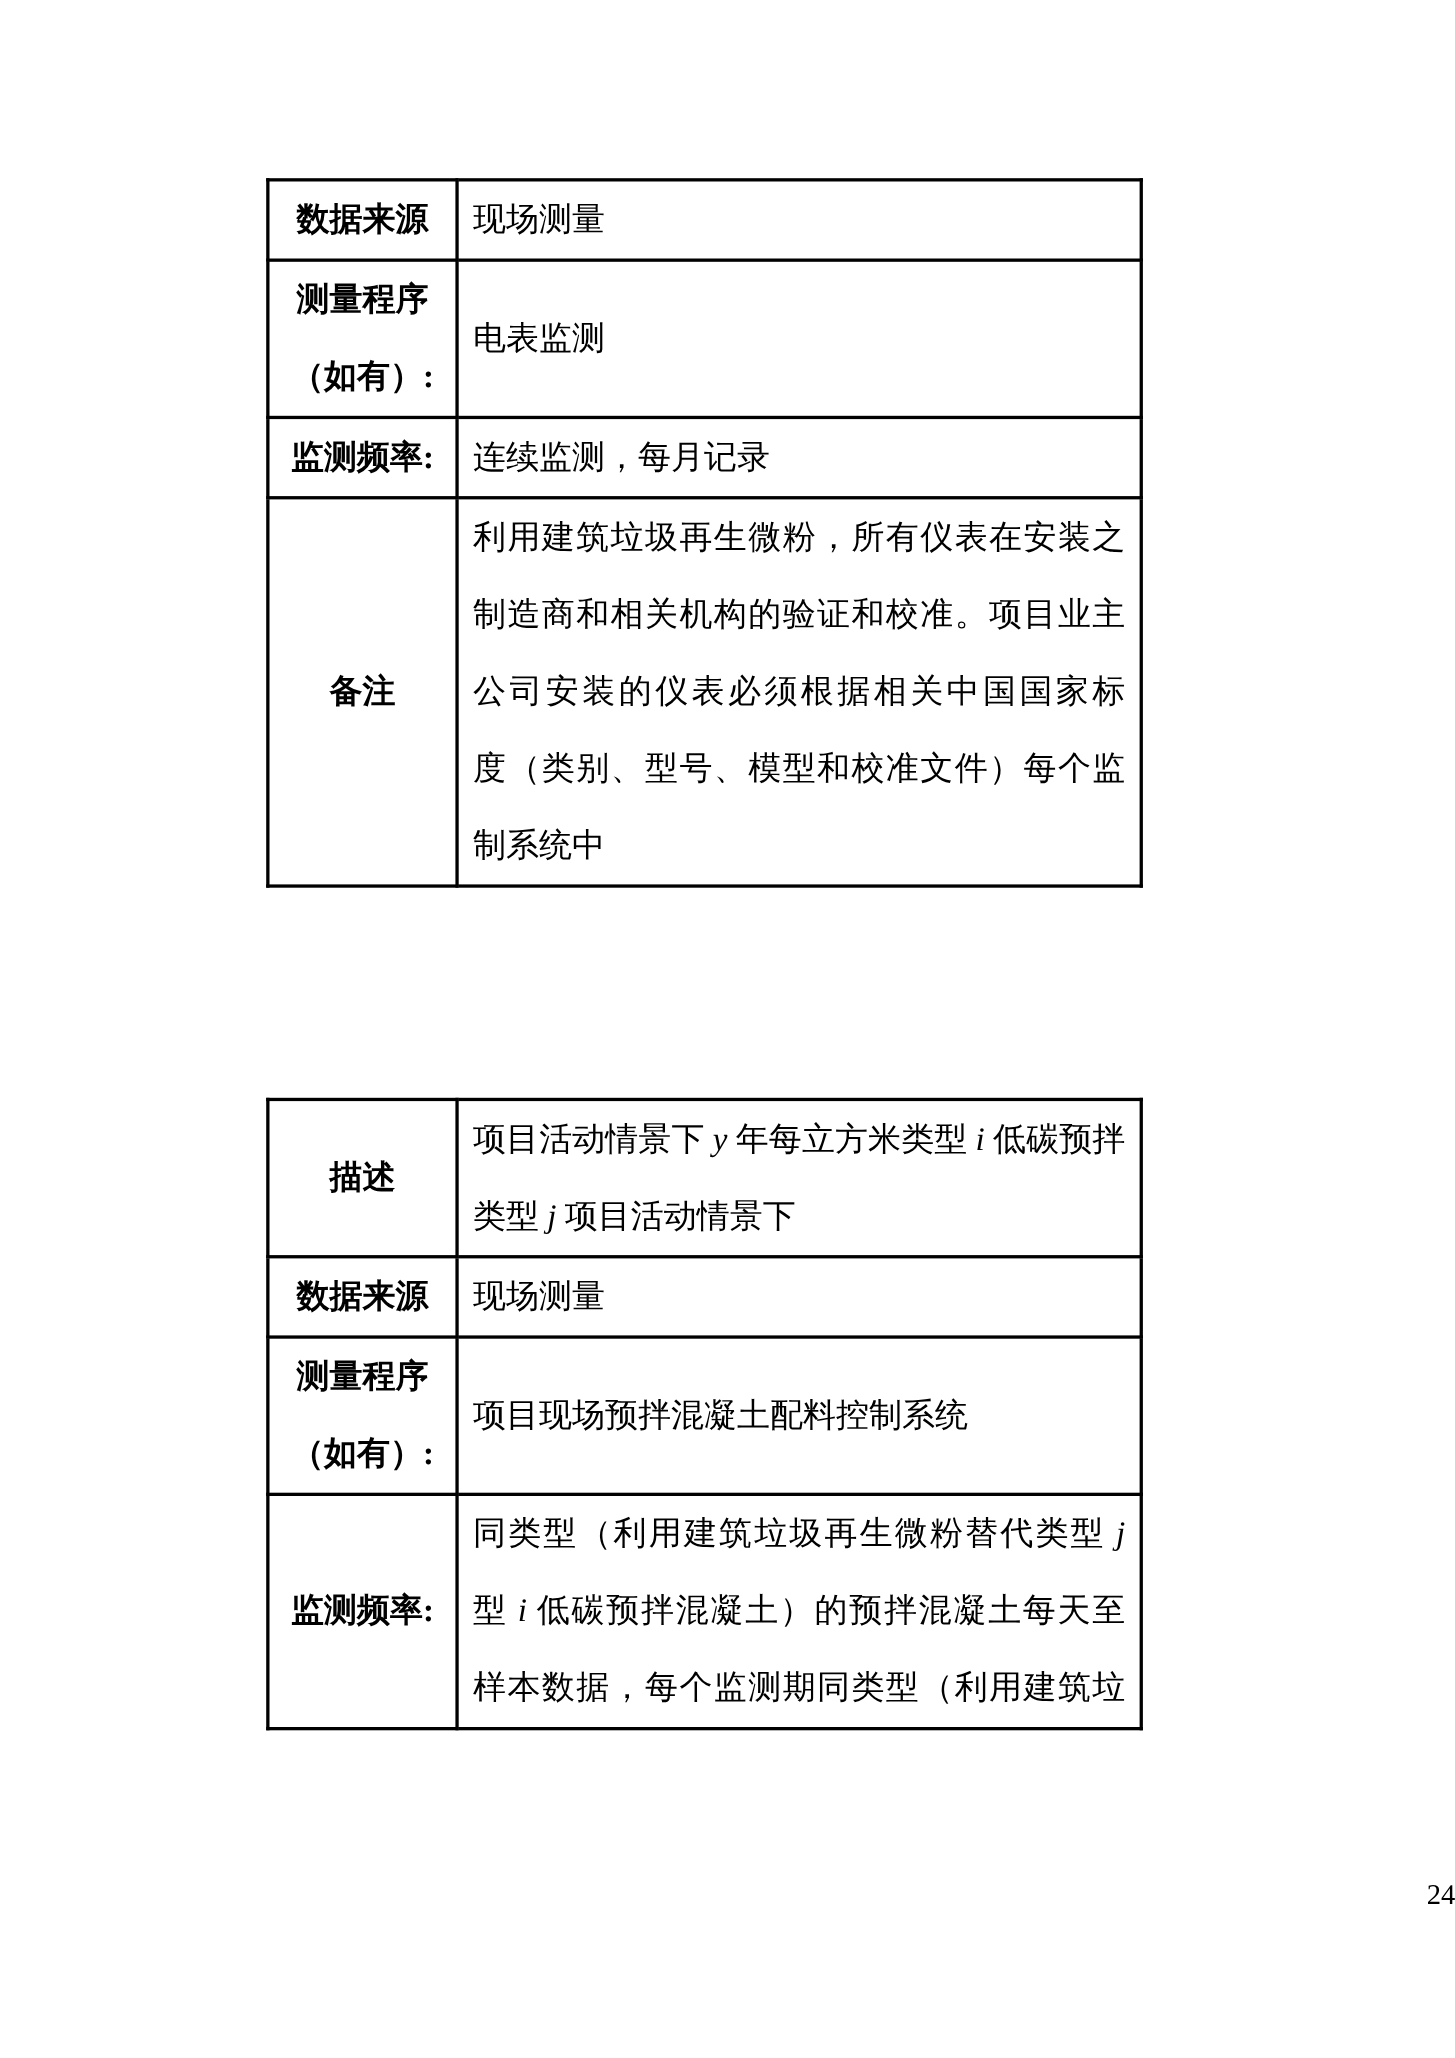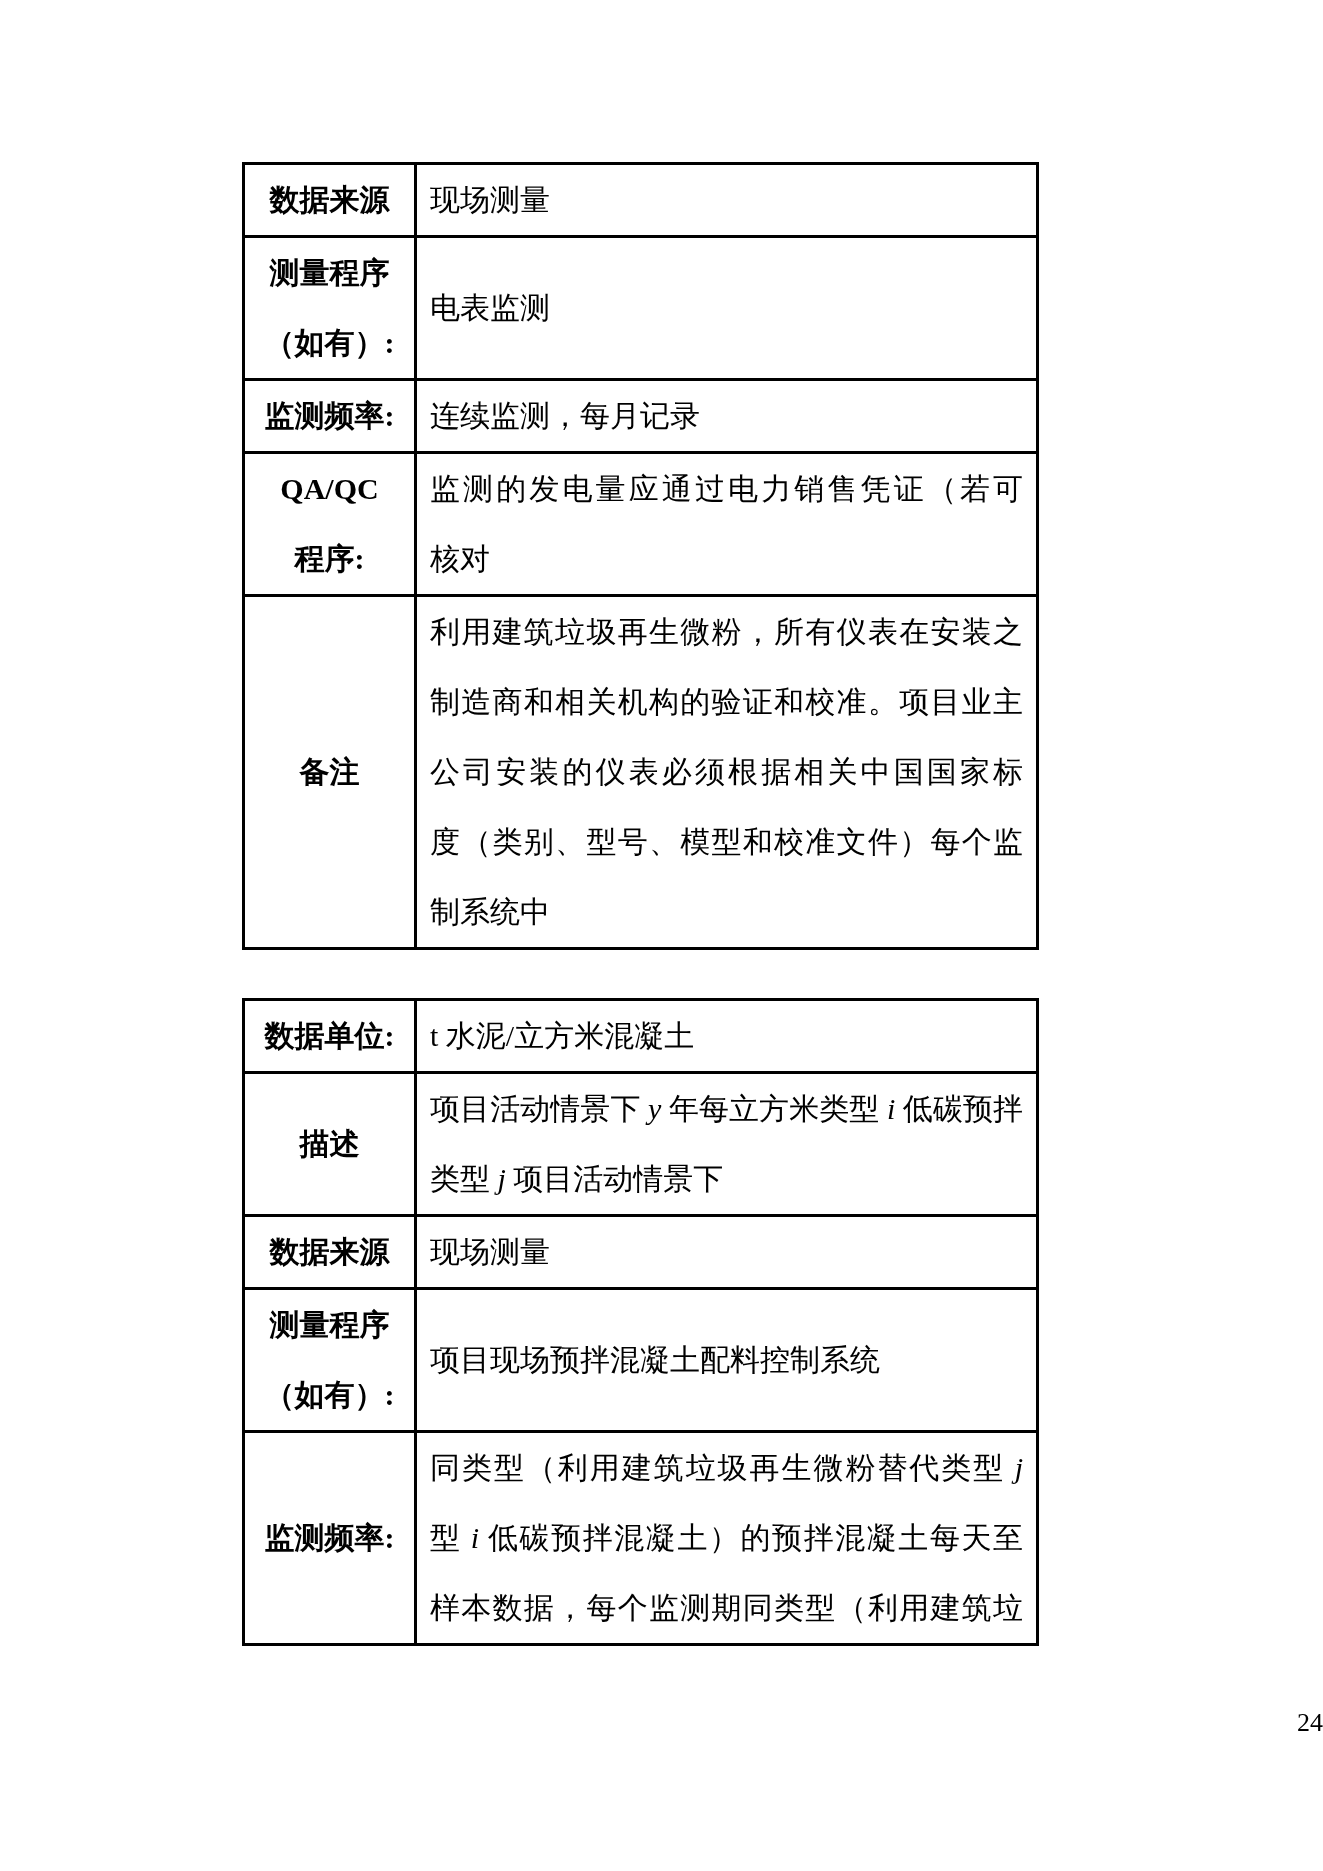--- a/index.html
+++ b/index.html
@@ -118,55 +118,37 @@
       </td>
     </tr>
     <tr class="r71">
       <td class="lbl lbl-single">
         <div class="lline">监测频率:</div>
       </td>
       <td class="val">
         <div class="line c">连续监测，每月记录</div>
       </td>
     </tr>
-    <tr class="r141">
-      <td class="lbl">
-        <div class="lline">QA/QC</div>
-        <div class="lline">程序:</div>
-      </td>
-      <td class="val">
-        <div class="line j">监测的发电量应通过电力销售凭证（若可得）进行交叉</div>
-        <div class="line c">核对</div>
-      </td>
-    </tr>
     <tr class="r346">
       <td class="lbl lbl-single">
         <div class="lline">备注</div>
       </td>
       <td class="val">
         <div class="line j">利用建筑垃圾再生微粉，所有仪表在安装之前，必须经过</div>
         <div class="line j">制造商和相关机构的验证和校准。项目业主或仪表安装</div>
         <div class="line j">公司安装的仪表必须根据相关中国国家标准，仪表的刻</div>
         <div class="line j">度（类别、型号、模型和校准文件）每个监测期同类型</div>
         <div class="line c">制系统中</div>
       </td>
     </tr>
   </tbody>
     </table>
 
   <table class="tbl tbl2">
     <tbody>
-    <tr class="r69">
-      <td class="lbl lbl-single">
-        <div class="lline">数据单位:</div>
-      </td>
-      <td class="val">
-        <div class="line c">t 水泥/立方米混凝土</div>
-      </td>
-    </tr>
     <tr class="r140">
       <td class="lbl lbl-single">
         <div class="lline">描述</div>
       </td>
       <td class="val">
         <div class="line j"><span>项目活动情景下 </span><span class="ital">y</span><span> 年每立方米类型 </span><span class="ital">i</span><span> 低碳预拌混凝土中</span></div>
         <div class="line c"><span>类型 </span><span class="ital">j</span><span> 项目活动情景下</span></div>
       </td>
     </tr>
     <tr class="r73">

